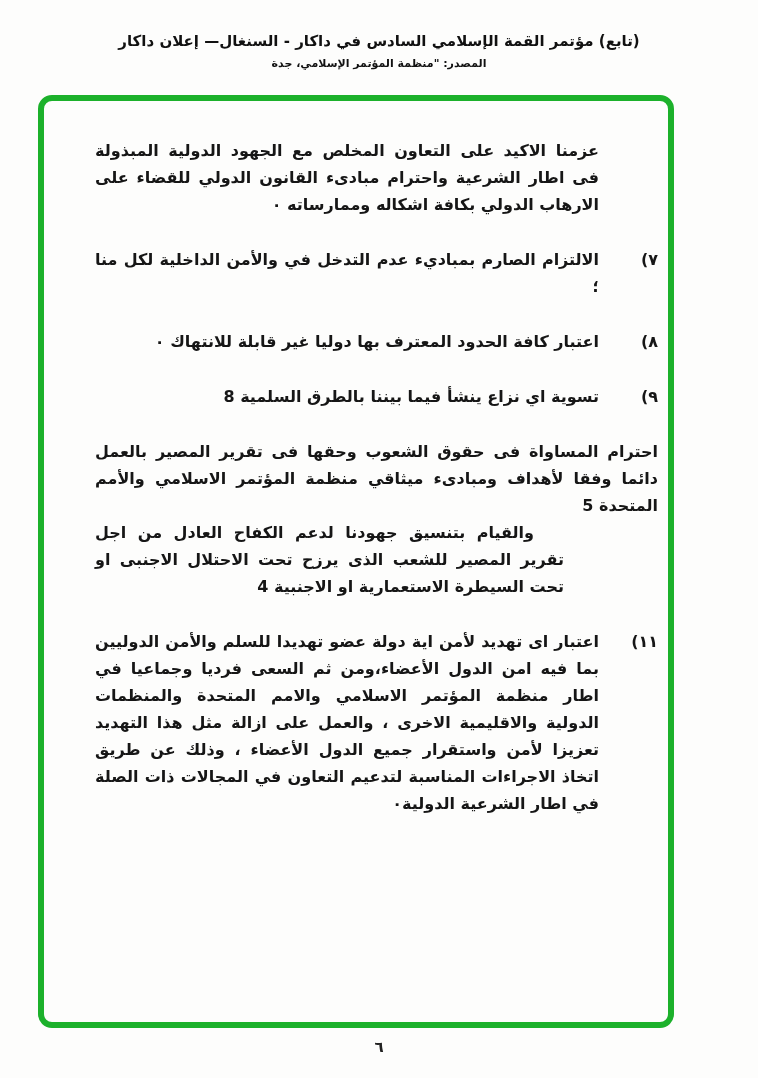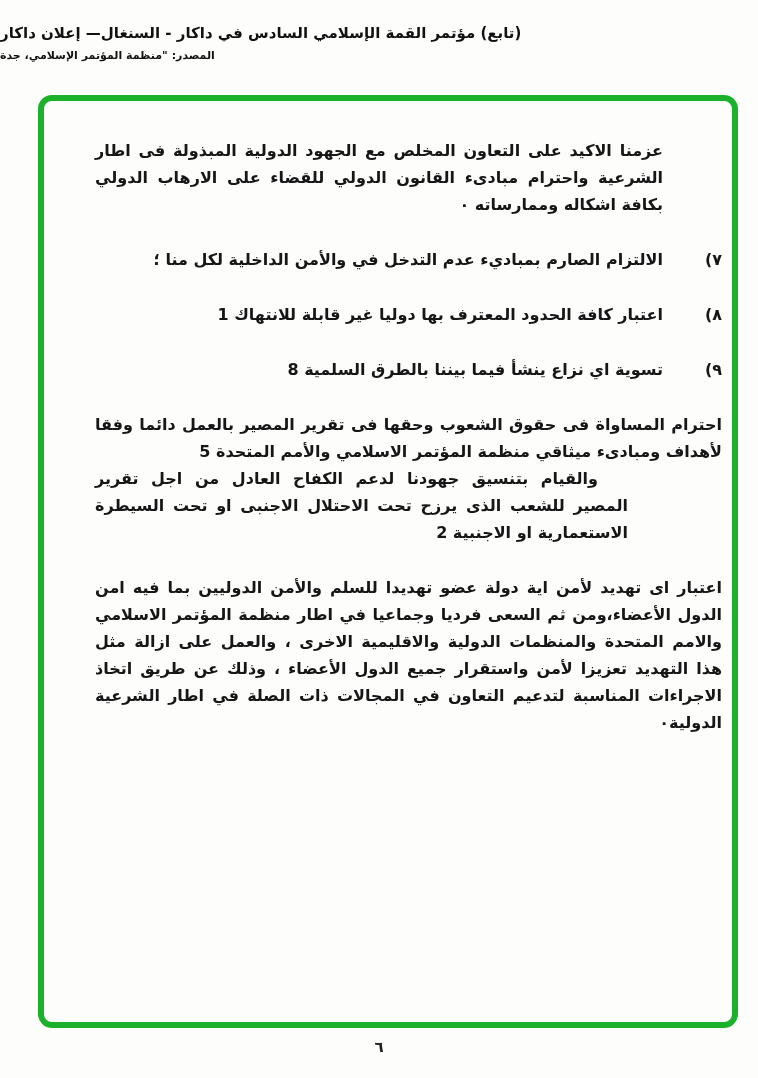--- a/index.html
+++ b/index.html
@@ -12,42 +12,42 @@
     font-family: "DejaVu Sans", sans-serif;
   }
   .page {
     position: relative;
     width: 758px;
     height: 1078px;
     background: #fdfdfc;
   }
   .header {
     position: absolute;
-    top: 24px;
+    top: 32px;
     left: 0;
     width: 100%;
-    text-align: left;
+    text-align: center;
     direction: rtl;
     color: #111;
   }
   .header-title {
     font-size: 15px;
     font-weight: bold;
     letter-spacing: 0.2px;
   }
   .header-source {
     margin-top: 7px;
     font-size: 11px;
     font-weight: bold;
   }
   .green-box {
     position: absolute;
     left: 38px;
     top: 95px;
-    width: 700px;
+    width: 636px;
     height: 933px;
     border: 6px solid var(--frame-color, #1cb12b);
     border-radius: 14px;
     box-sizing: border-box;
     background: transparent;
   }
   .content {
     direction: rtl;
     padding: 36px 10px 0 51px;
     color: #161616;
@@ -107,36 +107,37 @@
 
       <p class="block para">عزمنا الاكيد على التعاون المخلص مع الجهود الدولية المبذولة فى اطار الشرعية واحترام مبادىء القانون الدولي للقضاء على الارهاب الدولي بكافة اشكاله وممارساته ٠</p>
 
       <div class="block item">
         <span class="num">٧)</span>
         <p class="itext">الالتزام الصارم بمباديء عدم التدخل في والأمن الداخلية لكل منا ؛</p>
       </div>
 
       <div class="block item">
         <span class="num">٨)</span>
-        <p class="itext">اعتبار كافة الحدود المعترف بها دوليا غير قابلة للانتهاك 1</p>
+        <p class="itext">اعتبار كافة الحدود المعترف بها دوليا غير قابلة للانتهاك ٠</p>
       </div>
 
       <div class="block item">
         <span class="num">٩)</span>
         <p class="itext">تسوية اي نزاع ينشأ فيما بيننا بالطرق السلمية 8</p>
       </div>
 
 
       <div class="block item">
         <p class="itext">احترام المساواة فى حقوق الشعوب وحقها فى تقرير المصير بالعمل دائما وفقا لأهداف ومبادىء ميثاقي منظمة المؤتمر الاسلامي والأمم المتحدة 5</p>
       </div>
 
-      <p class="block para indented">والقيام بتنسيق جهودنا لدعم الكفاح العادل من اجل تقرير المصير للشعب الذى يرزح تحت الاحتلال الاجنبى او تحت السيطرة الاستعمارية او الاجنبية 2</p>
+      <p class="block para indented">والقيام بتنسيق جهودنا لدعم الكفاح العادل من اجل تقرير المصير للشعب الذى يرزح تحت الاحتلال الاجنبى او تحت السيطرة الاستعمارية او الاجنبية 4</p>
 
       <div class="block item">
+        <span class="num">١١)</span>
         <p class="itext">اعتبار اى تهديد لأمن اية دولة عضو تهديدا للسلم والأمن الدوليين بما فيه امن الدول الأعضاء،ومن ثم السعى فرديا وجماعيا في اطار منظمة المؤتمر الاسلامي والامم المتحدة والمنظمات الدولية والاقليمية الاخرى ، والعمل على ازالة مثل هذا التهديد تعزيزا لأمن واستقرار جميع الدول الأعضاء ، وذلك عن طريق اتخاذ الاجراءات المناسبة لتدعيم التعاون في المجالات ذات الصلة في اطار الشرعية الدولية٠</p>
       </div>
 
     </div>
   </div>
 
   <div class="page-number">٦</div>
 
 </div>
 

